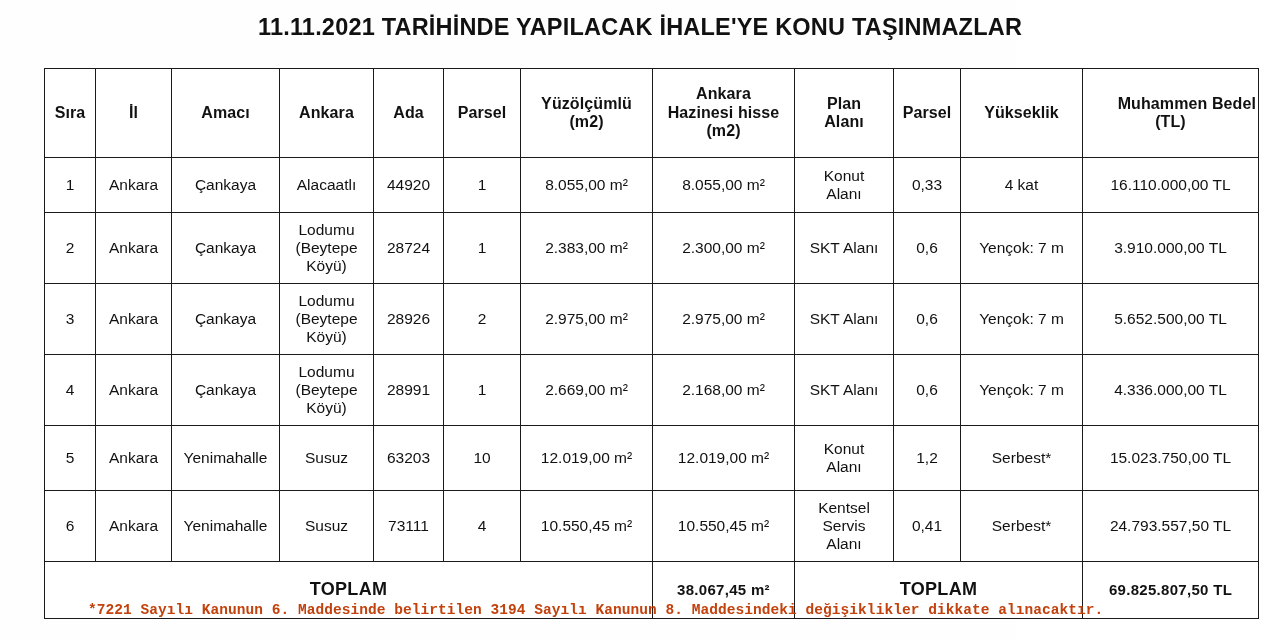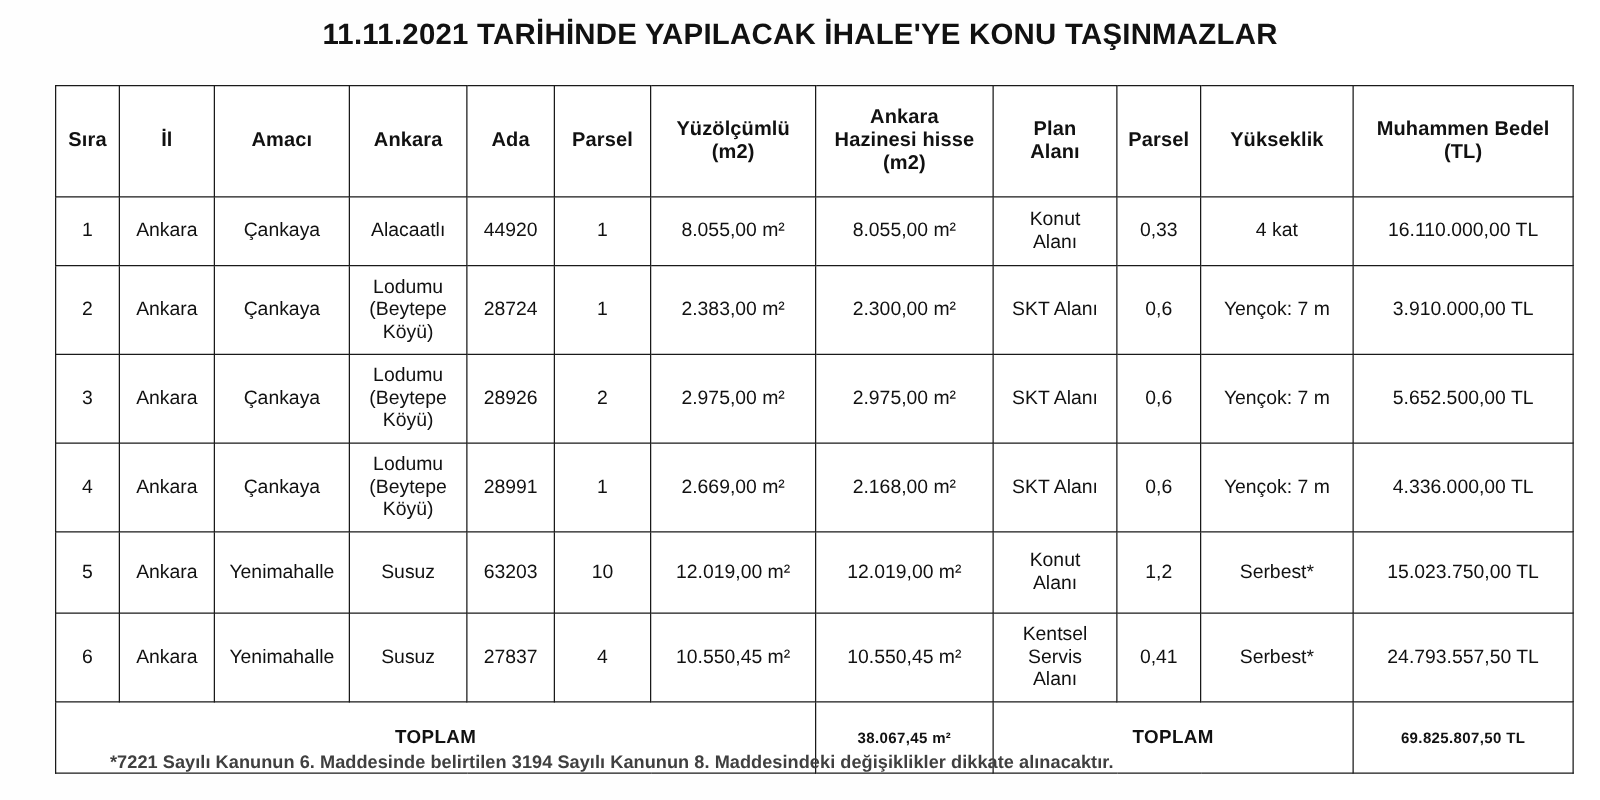--- a/index.html
+++ b/index.html
@@ -72,43 +72,43 @@
     height: 50px;
   }
   tbody tr.r-tall td { height: 66px; }
   tbody tr.r-mid  td { height: 60px; }
 
   .hdr-line { display: block; }
 
   
   tr.total-row td {
     font-weight: bold;
-    font-size: 12px;
+    font-size: 15px;
     height: 52px;
     letter-spacing: 0.3px;
   }
-  tr.total-row td.total-label { font-size: 15px; }
+  tr.total-row td.total-label { font-size: 18px; }
 
   
 
   
   .footnote {
     position: absolute;
     left: 88px;
     top: 602px;
     width: 1120px;
-    font-family: Liberation Sans, sans-serif;
+    font-family: Liberation Mono, monospace;
     font-weight: bold;
     font-size: 14.5px;
-    color: #404040;
+    color: #c2410c;
     letter-spacing: 0.05px;
     white-space: nowrap;
   }
 
-  .nowrap { white-space: nowrap; }
+  .nowrap { white-space: nowrap; text-align: right; }
 </style>
 </head>
 <body>
 
 <div id="page">
 
   <div class="doc-title">11.11.2021 TARİHİNDE YAPILACAK İHALE'YE KONU TAŞINMAZLAR</div>
 
   <div class="table-wrap">
     <table class="auction">
@@ -224,21 +224,21 @@
             <td>Konut<br>Alanı</td>
             <td>1,2</td>
             <td>Serbest*</td>
             <td>15.023.750,00 TL</td>
           </tr>
           <tr class="r-tall">
             <td>6</td>
             <td>Ankara</td>
             <td>Yenimahalle</td>
             <td>Susuz</td>
-            <td>27837</td>
+            <td>73111</td>
             <td>4</td>
             <td>10.550,45 m²</td>
             <td>10.550,45 m²</td>
             <td>Kentsel<br>Servis<br>Alanı</td>
             <td>0,41</td>
             <td>Serbest*</td>
             <td>24.793.557,50 TL</td>
           </tr>
         </tbody>
       <tfoot>

